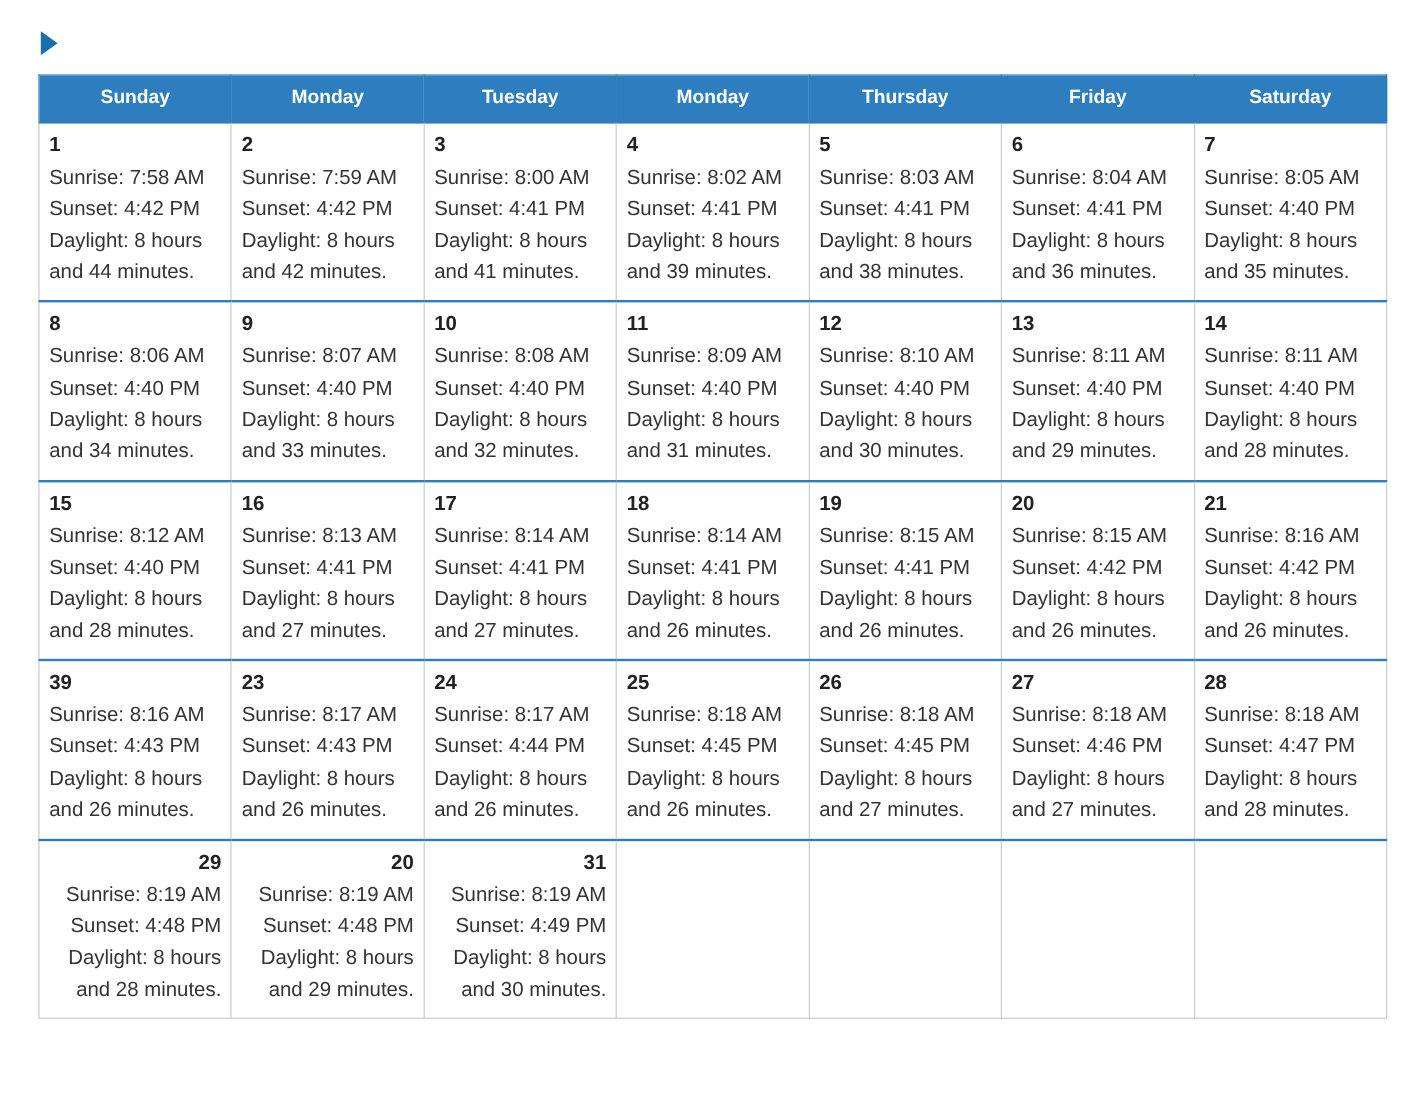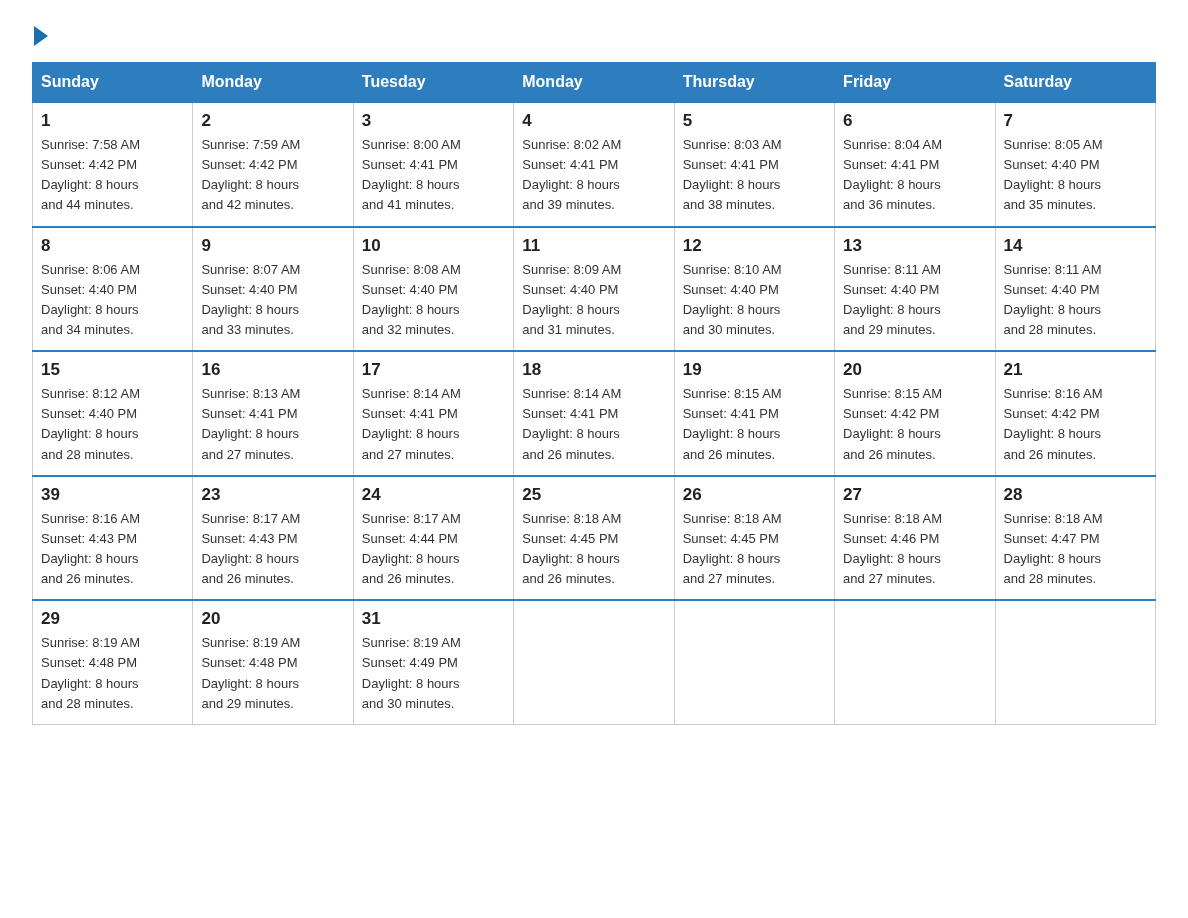--- a/index.html
+++ b/index.html
@@ -63,47 +63,48 @@
       width: 100%;
       border-collapse: collapse;
       table-layout: fixed;
     }
     thead th {
       background-color: #2d7dbf;
       color: #fff;
       font-size: 16px;
       font-weight: bold;
       padding: 10px 8px;
-      text-align: left;
+      text-align: center;
       border: 1px solid #2d7dbf;
     }
     tbody td {
       vertical-align: top;
       padding: 8px 8px 10px 8px;
       font-size: 13px;
       color: #333;
       border: 1px solid #ccc;
       border-top: 2px solid #2d7dbf;
       min-height: 90px;
       height: 110px;
     }
     .day-number {
       font-size: 17px;
       font-weight: bold;
       color: #222;
       margin-bottom: 4px;
       display: block;
     }
     .day-info {
-      font-size: 13px;
+      font-size: 17px;
       color: #333;
       line-height: 1.55;
     }
     tbody tr:last-child td {
       border-bottom: 1px solid #ccc;
+      text-align: right;
     }
     td.empty {
       background: #fff;
     }
   </style>
 </head>
 <body>
 
 <div class="header-area">
   <div class="logo-wrapper">

